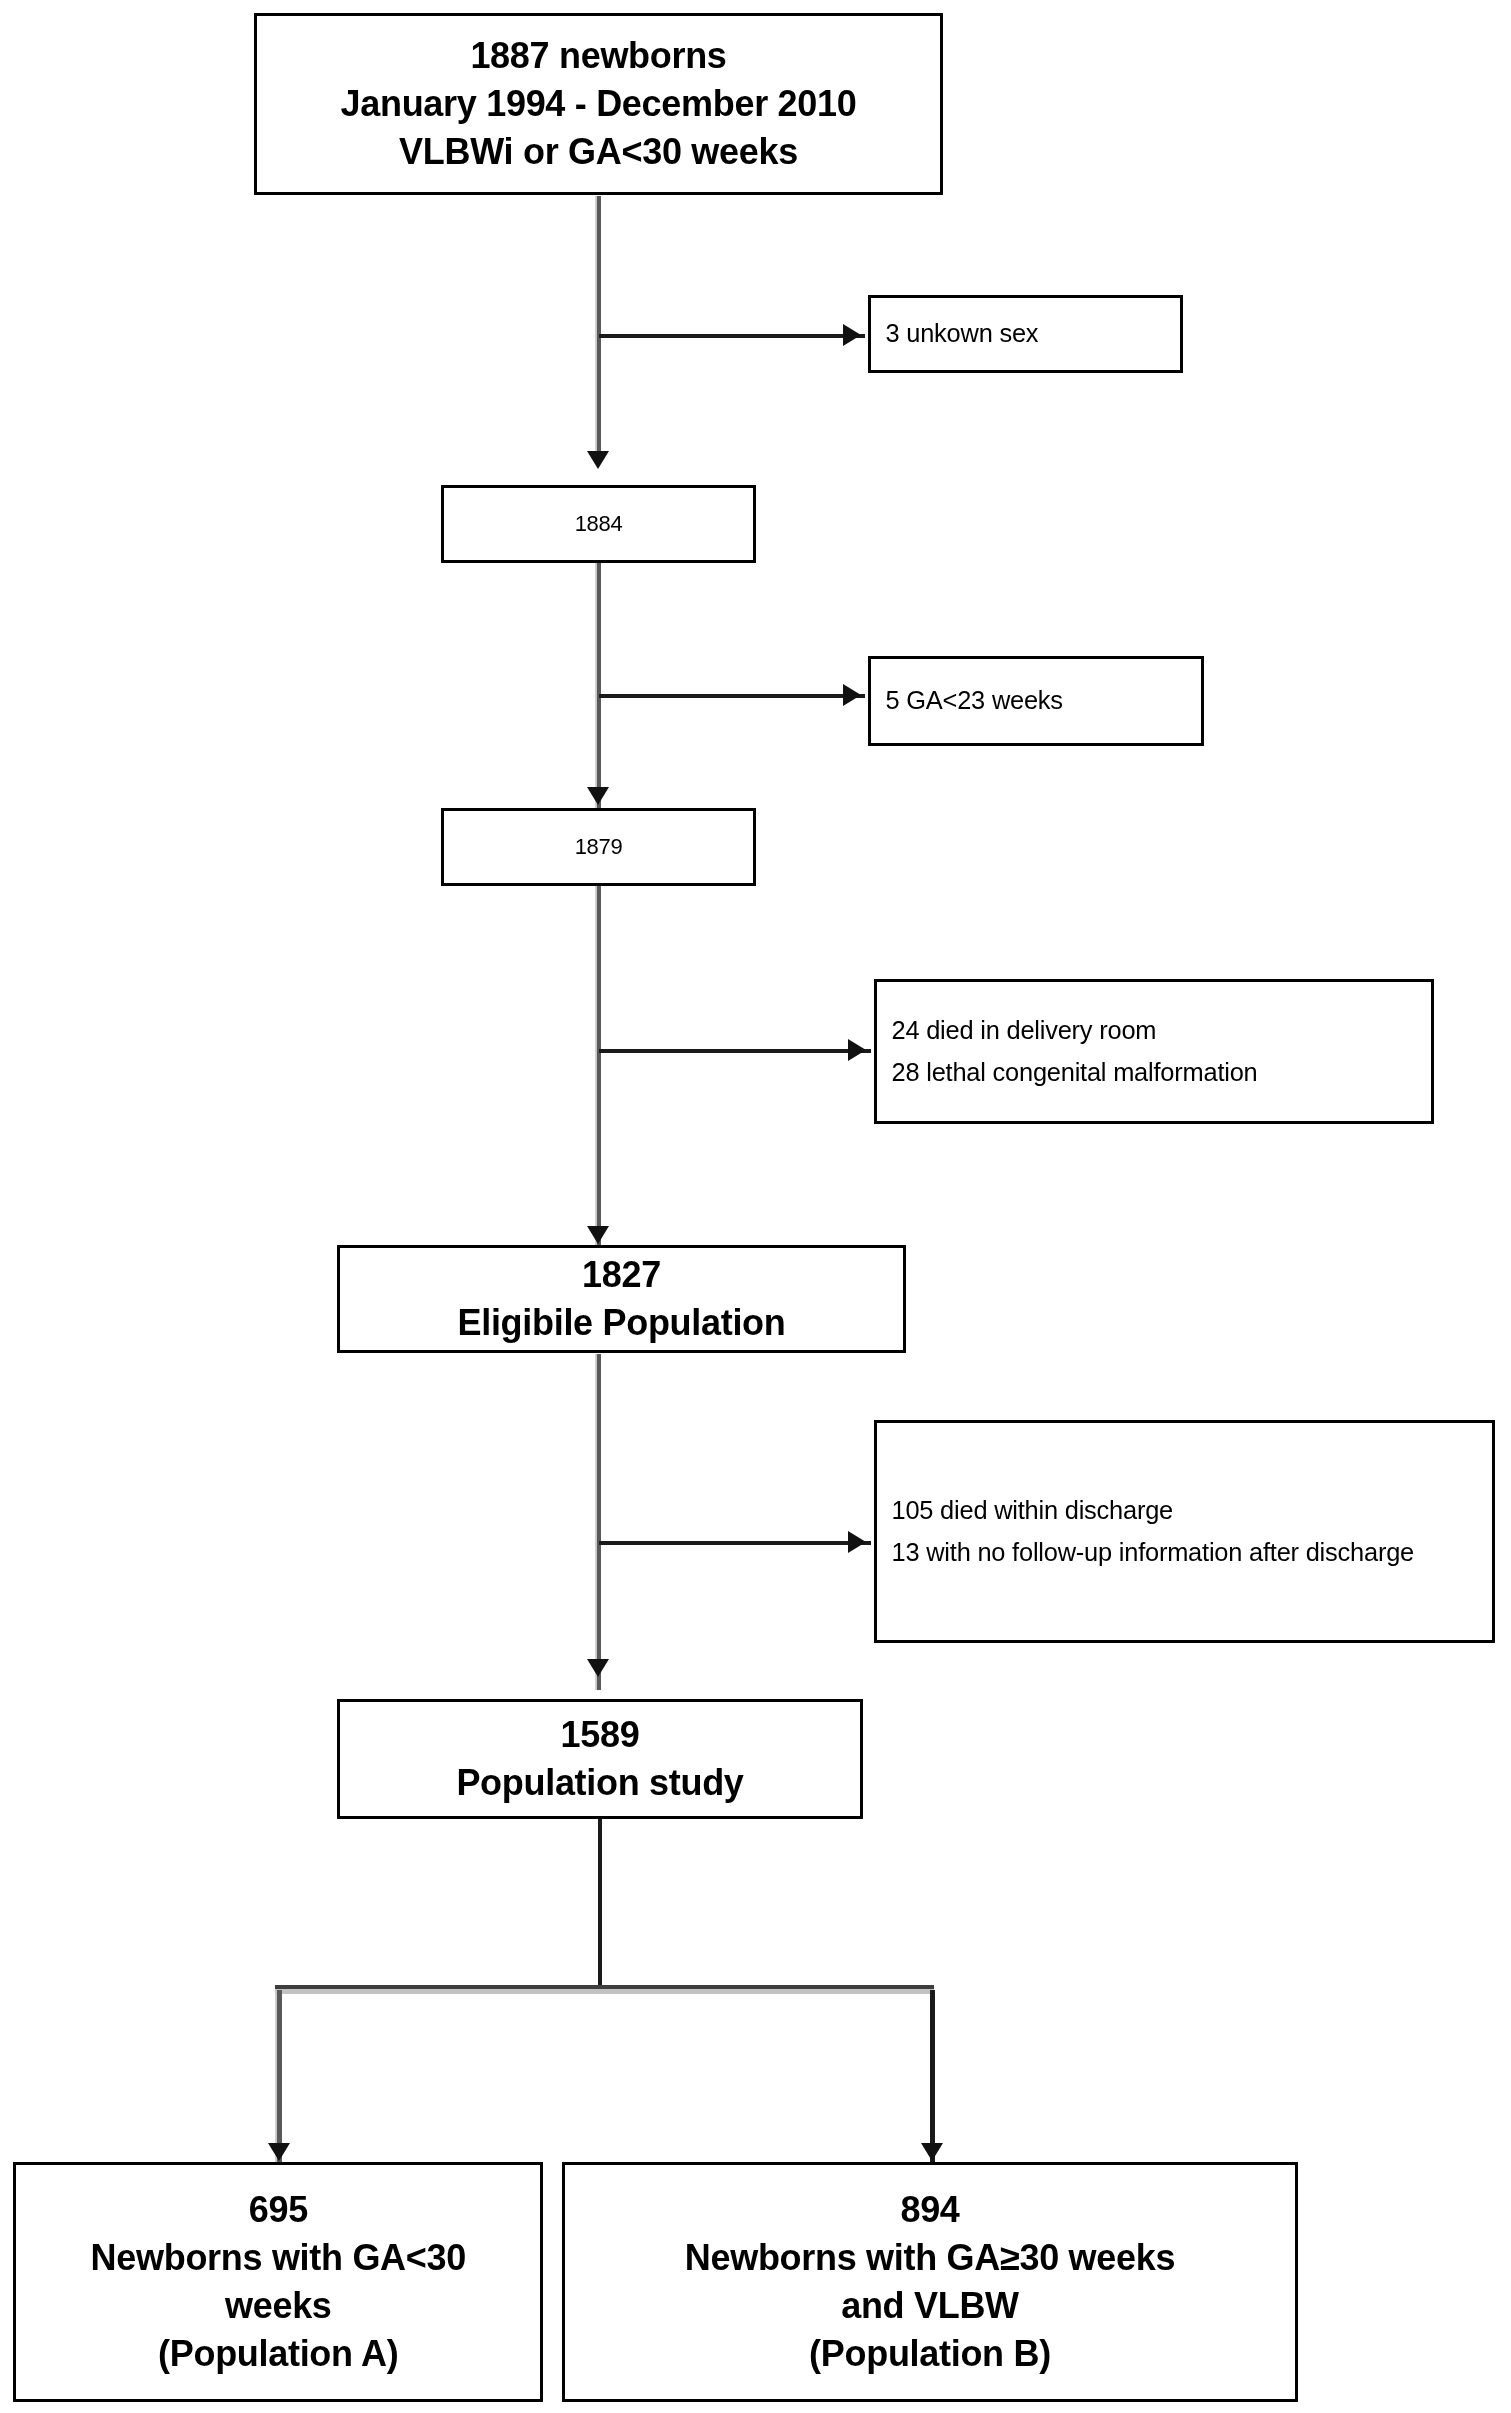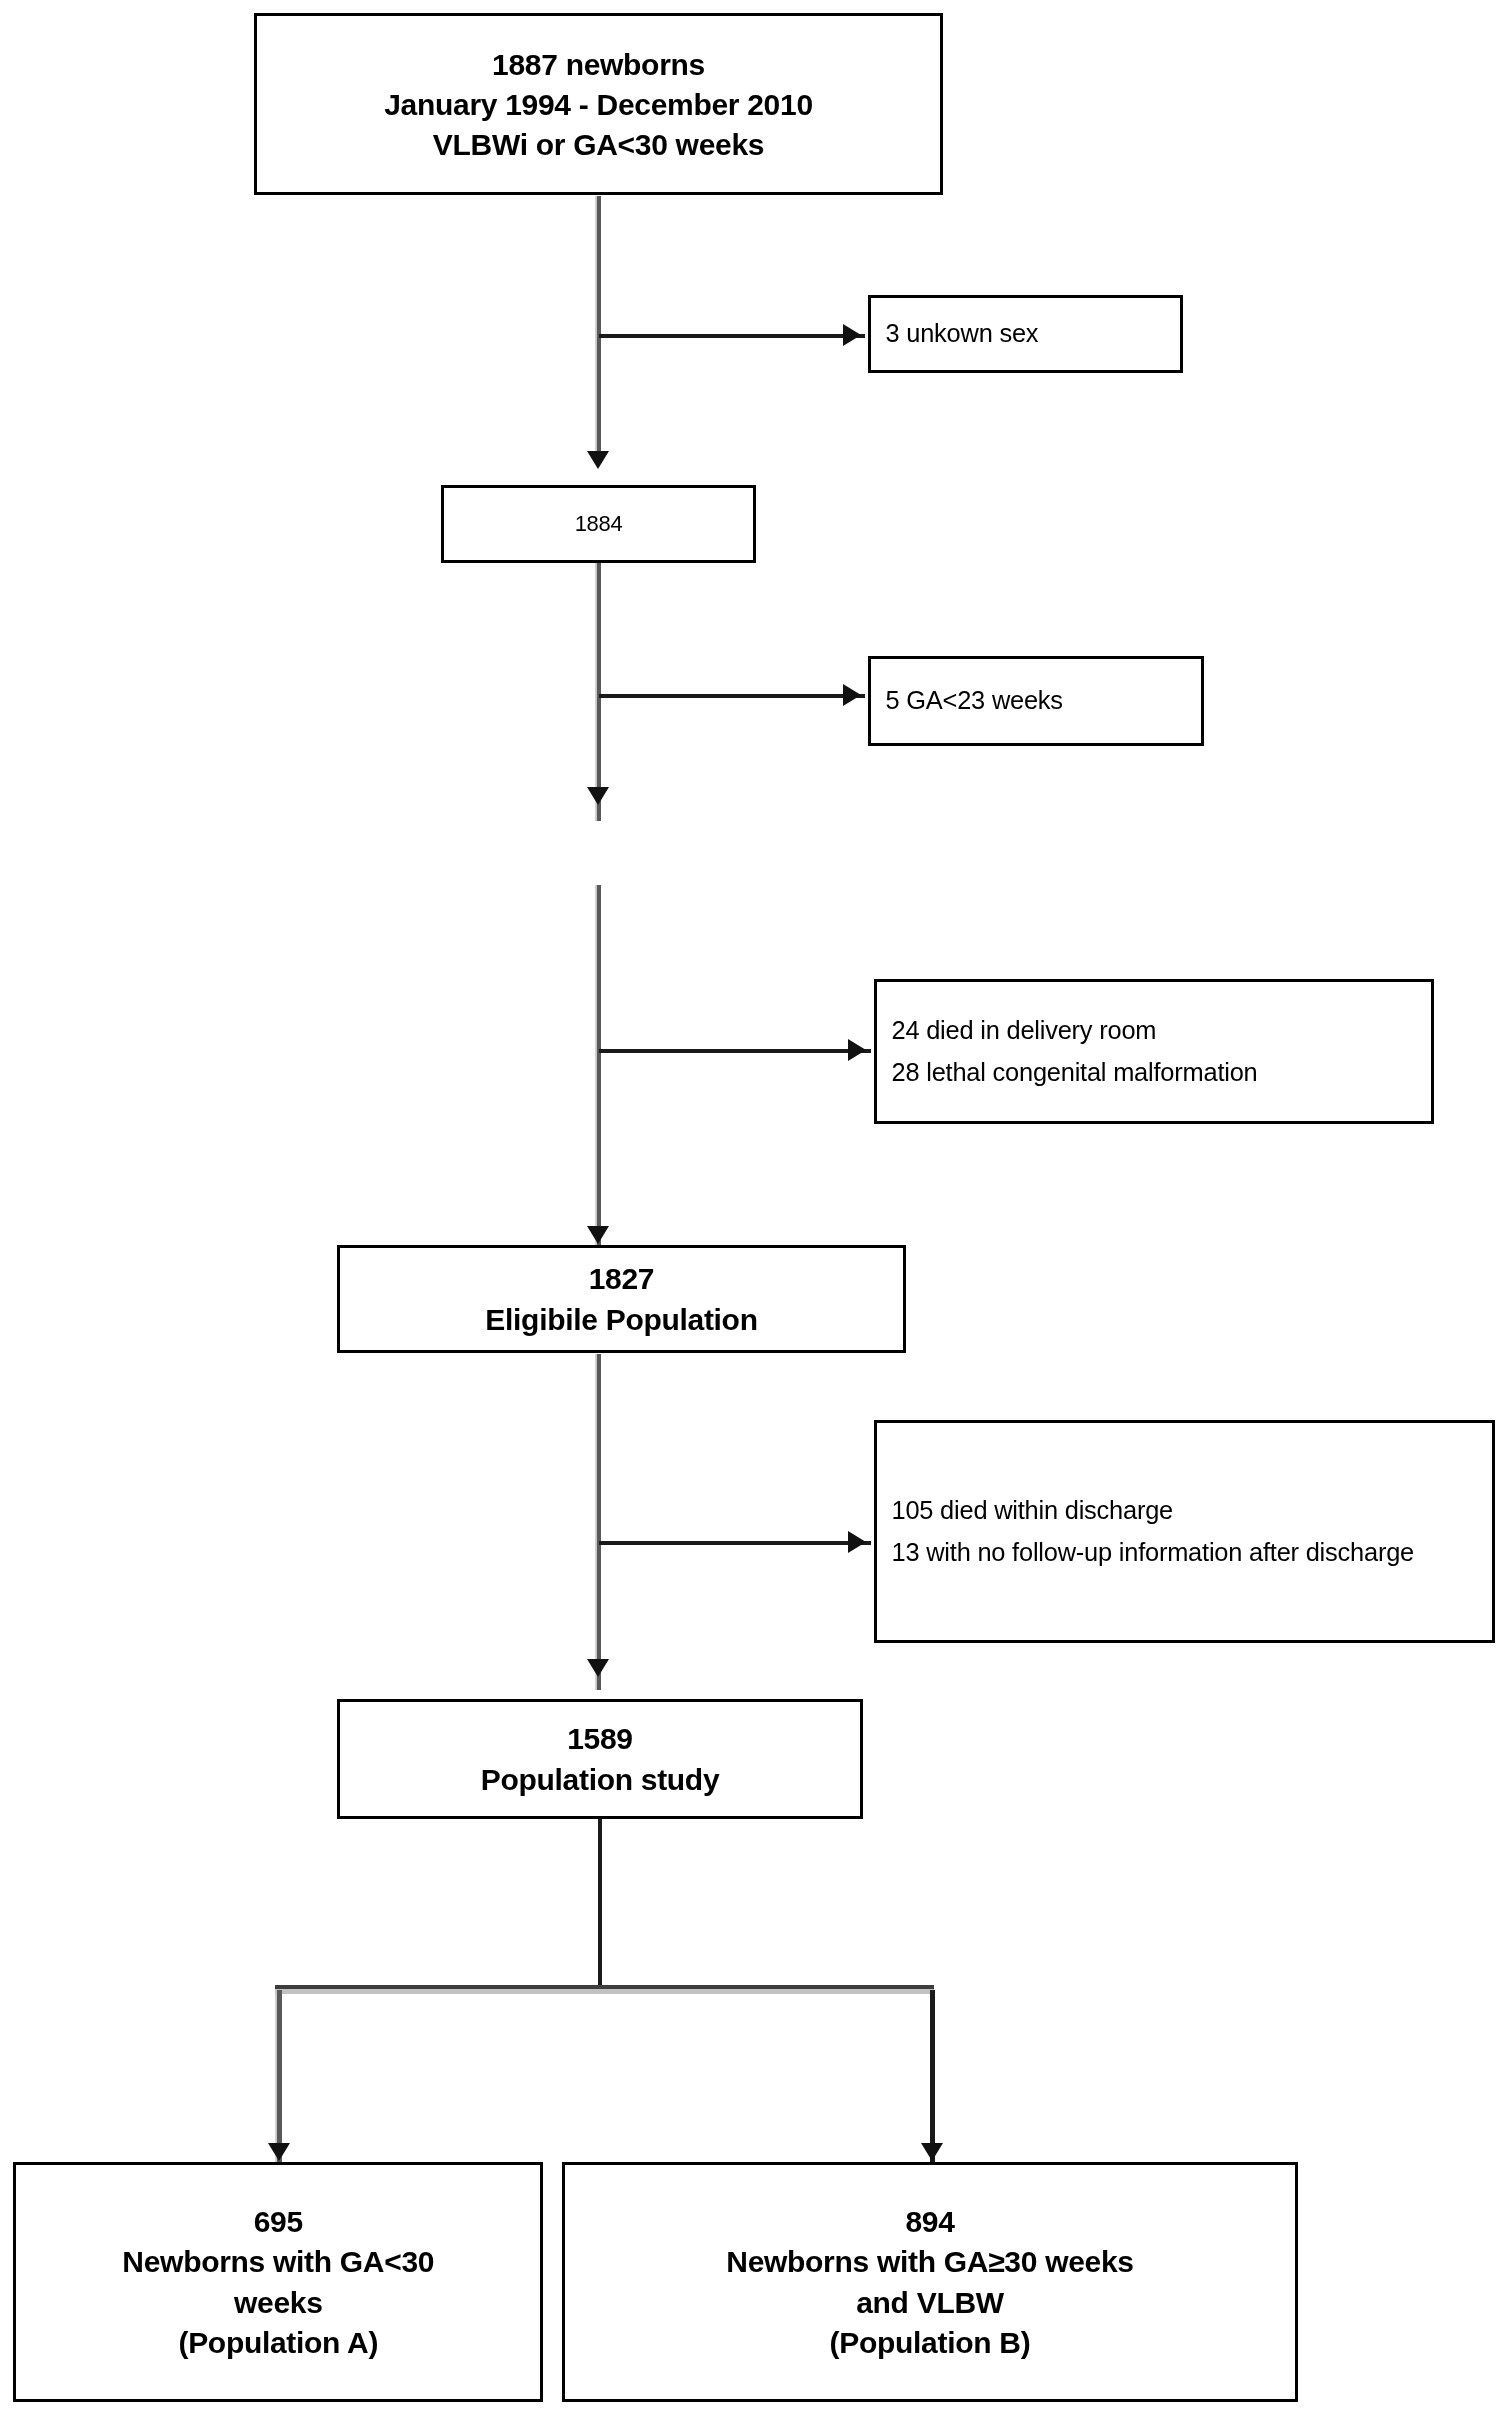--- a/index.html
+++ b/index.html
@@ -30,21 +30,21 @@
     color:#000000;
     font-weight:700;
     letter-spacing:-0.3px;
     line-height:1.30;
   }
   .box.thin{border-width:3px;}
   .box .ln{display:block;white-space:nowrap;}
 
   
   .main-box{
-    font-size:30px;
+    font-size:36px;
     font-weight:700;
     font-stretch:condensed;
   }
   .main-box .ln{padding:0.6px 0;}
 
   
   .num-box{
     font-size:22px;
     font-weight:400;
     font-stretch:condensed;
@@ -142,20 +142,23 @@
   <div class="box main-box" style="left:254px;top:13.3px;width:689px;height:182px;">
     <span class="ln">1887 newborns</span>
     <span class="ln">January 1994 - December 2010</span>
     <span class="ln">VLBWi or GA&lt;30 weeks</span>
   </div>
 
   <div class="box thin num-box" style="left:441px;top:485px;width:315px;height:78px;">
     <span class="ln">1884</span>
   </div>
 
+  <div class="box thin num-box" style="left:441px;top:808px;width:315px;height:78px;">
+    <span class="ln">1879</span>
+  </div>
 
   <div class="box main-box" style="left:337px;top:1245px;width:569px;height:108px;">
     <span class="ln">1827</span>
     <span class="ln">Eligibile Population</span>
   </div>
 
   <div class="box main-box" style="left:337px;top:1699px;width:526px;height:120px;">
     <span class="ln">1589</span>
     <span class="ln">Population study</span>
   </div>

